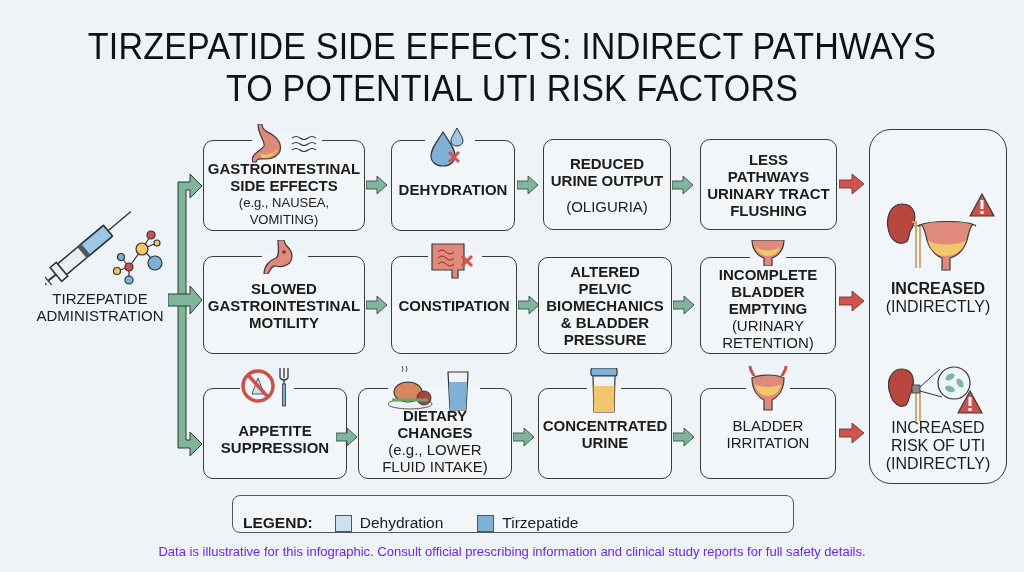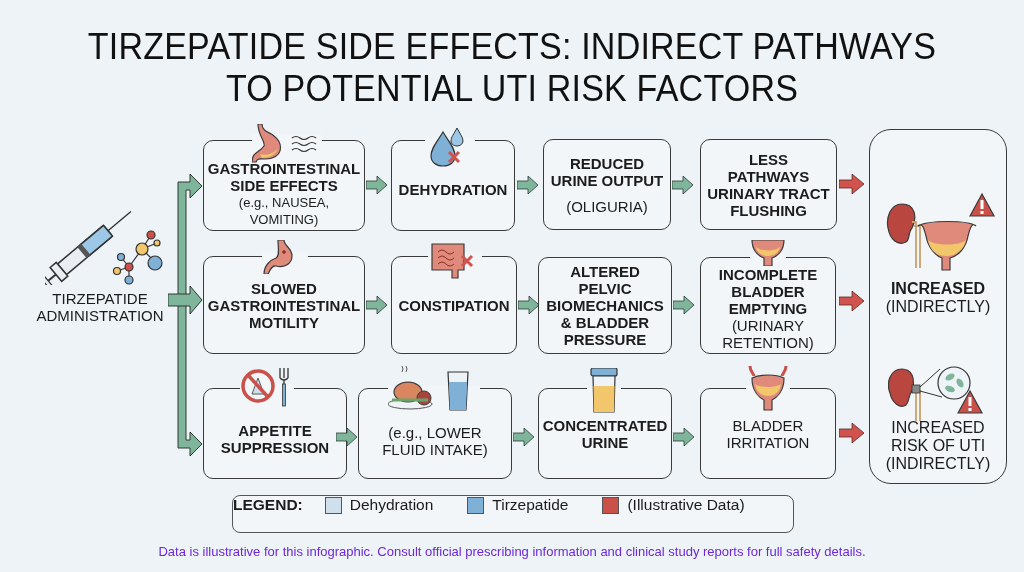--- a/index.html
+++ b/index.html
@@ -36,21 +36,21 @@
     font-size: 16px; line-height: 18px; color: #1c1c1c;
   }
   .outcome-text b { font-weight: 700; }
   .admin-label {
     position: absolute; left: 30px; top: 290px; width: 140px; text-align: center;
     font-size: 15px; line-height: 17px; font-weight: 400; color: #1c1c1c;
   }
   .legend {
     position: absolute; left: 232px; top: 495px; width: 562px; height: 38px;
     border: 1.4px solid #555; border-radius: 8px; background: #f2f6f9;
-    display: flex; align-items: flex-start; font-size: 15.5px;
+    display: flex; align-items: flex-end; padding-left: 10px; font-size: 15.5px;
   }
   .legend .lg-title { font-weight: 700; margin-right: 22px; }
   .legend .sw { width: 17px; height: 17px; border: 1px solid #555; margin-right: 8px; display: inline-block; }
   .legend .item { display: flex; align-items: center; margin-right: 34px; }
   .footer {
     position: absolute; left: 0; top: 544px; width: 1024px; text-align: center;
     font-size: 13px; color: #6d28d9;
   }
 </style>
 </head>
@@ -218,20 +218,21 @@
   <line x1="8" y1="9" x2="28" y2="31" stroke="#c9514a" stroke-width="3.5"></line>
   <path d="M40 2 L40 12 M44 2 L44 12 M48 2 L48 12 M40 12 Q44 16 48 12 M44 14 L44 40" stroke="#333" stroke-width="1.3" fill="none"></path>
   <rect x="42.5" y="18" width="3" height="22" fill="#7fb0d6" stroke="#333" stroke-width="0.8"></rect>
 </svg>
 
 <svg class="arrow" style="left:336px;top:428px" width="22" height="18">
     <path d="M0 5 L11 5 L11 0 L21 9 L11 18 L11 13 L0 13 Z" fill="#7fb59a" stroke="#2f3b33" stroke-width="0.8"></path>
   </svg>
 
 <div class="box" style="left:358px;top:388px;width:154px;height:91px;padding-top:18px">
+  <div>DIETARY CHANGES</div>
   <div class="paren">(e.g., LOWER</div>
   <div class="paren">FLUID INTAKE)</div>
 </div>
 <svg class="icon-over" style="left:388px;top:366px" width="92" height="46" viewBox="0 0 92 46">
   <rect x="0" y="20" width="92" height="10" fill="#f2f6f9"></rect>
   <path d="M14 6 q2 -3 0 -6 M18 6 q2 -3 0 -6" stroke="#555" fill="none" stroke-width="1"></path>
   <ellipse cx="22" cy="38" rx="22" ry="5" fill="#eef3f7" stroke="#555" stroke-width="1"></ellipse>
   <ellipse cx="20" cy="26" rx="14" ry="10" fill="#d98560" stroke="#3a3a3a" stroke-width="1.2"></ellipse>
   <circle cx="36" cy="32" r="7" fill="#a8443e" stroke="#3a3a3a" stroke-width="1"></circle>
   <path d="M4 34 L40 34" stroke="#6aa36a" stroke-width="3"></path>
@@ -312,19 +313,15 @@
 <div class="legend">
   <span class="lg-title">LEGEND:</span>
   <span class="item">
     <span class="sw" style="background:#cfe0ec"></span>
     <span>Dehydration</span>
   </span>
   <span class="item">
     <span class="sw" style="background:#7fb0d6"></span>
     <span>Tirzepatide</span>
   </span>
-  <span class="item">
-    <span class="sw" style="background:#c9514a"></span>
-    <span>(Illustrative Data)</span>
-  </span>
 </div>
 
 <div class="footer">Data is illustrative for this infographic. Consult official prescribing information and clinical study reports for full safety details.</div>
 
 </body></html>

